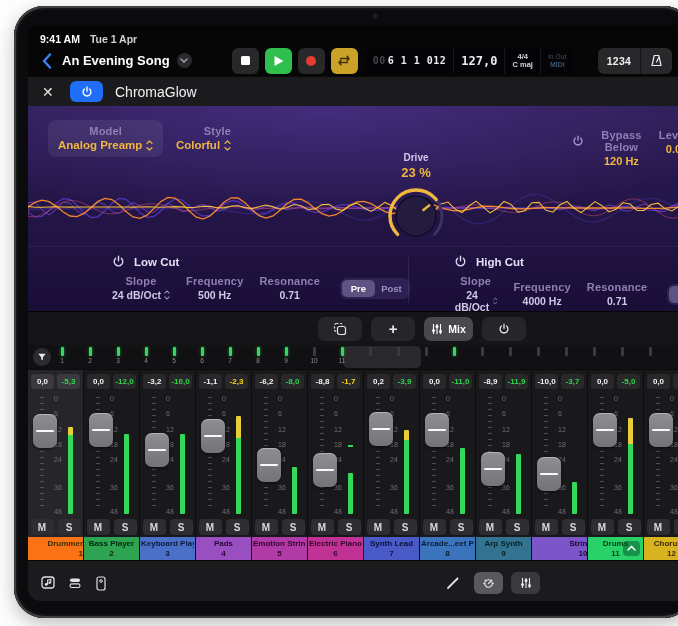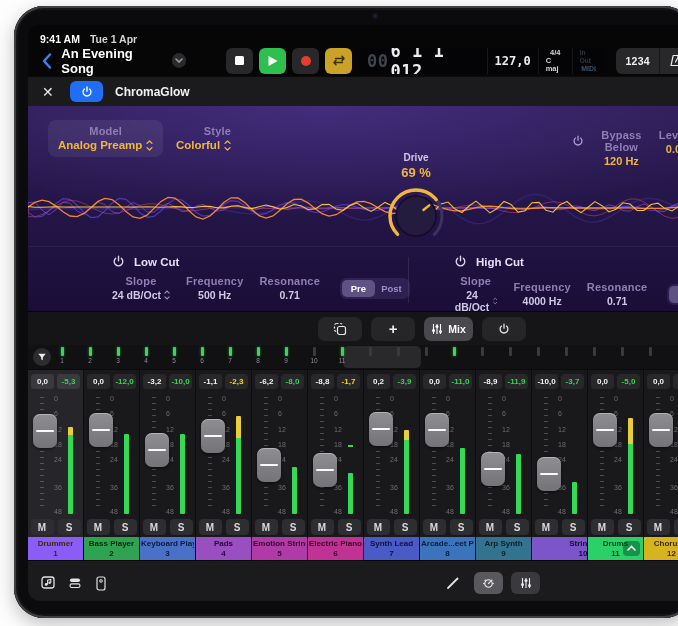--- a/index.html
+++ b/index.html
@@ -20,38 +20,38 @@
   .transport{display:flex;gap:6px;margin-left:40px;}
   .tbtn{width:27px;height:26px;border-radius:6px;background:#28282b;display:flex;align-items:center;justify-content:center;}
   .tbtn.play{background:#2fbf4f;}
   .tbtn.cycle{background:#c9a227;}
   .stop-glyph{width:9px;height:9px;background:#fff;border-radius:1.5px;}
   .rec-glyph{width:10px;height:10px;background:#e53b30;border-radius:50%;}
   .lcd{display:flex;align-items:center;height:26px;background:#040406;border-radius:6px;margin-left:8px;overflow:hidden;}
   .lcd .seg{height:100%;display:flex;align-items:center;justify-content:center;border-right:1px solid rgba(255,255,255,.08);padding:0 7px;}
   .lcd .seg:last-child{border-right:none;}
   .lcd .dim{color:#41454e;}
-  .pos{font-size:17px;font-weight:700;color:#ececef;letter-spacing:.5px;font-family:"DejaVu Sans Mono",monospace;}
+  .pos{font-size:10px;font-weight:700;color:#ececef;letter-spacing:.5px;font-family:"DejaVu Sans Mono",monospace;}
   .tempo{font-size:12px;font-weight:700;color:#ececef;font-family:"DejaVu Sans Mono",monospace;}
   .sig{display:flex;flex-direction:column;align-items:center;line-height:8px;}
   .sig .a{font-size:7.5px;font-weight:700;color:#d6d6da;}
   .sig .b{font-size:7.5px;font-weight:700;color:#d6d6da;}
   .io{display:flex;flex-direction:column;align-items:center;line-height:8px;}
   .io .a{font-size:6.5px;font-weight:700;color:#33373f;}
   .io .b{font-size:7px;font-weight:700;color:#3c546c;}
-  .countpill{display:flex;margin-left:12px;border-radius:6px;overflow:hidden;}
+  .countpill{display:flex;margin-left:24px;border-radius:6px;overflow:hidden;}
   .countpill .cseg{height:26px;background:#28282b;display:flex;align-items:center;justify-content:center;padding:0 9px;}
   .countpill .cseg+.cseg{border-left:1px solid #161618;}
   .count-label{font-size:10.5px;font-weight:700;color:#f0f0f2;letter-spacing:.3px;}
 
   
   .plugin-header{height:29px;background:#1b1b1e;display:flex;align-items:center;padding-left:14px;border-top:1px solid #0a0a0a;}
   .close-x{font-size:14px;color:#e8e8ea;width:18px;cursor:pointer;}
   .pwr-btn{width:33px;height:21px;border-radius:6px;background:#1f6ef5;display:flex;align-items:center;justify-content:center;margin-left:10px;}
-  .plugin-name{font-size:12px;font-weight:700;color:#f2f2f4;margin-left:12px;text-align:right;}
+  .plugin-name{font-size:14px;font-weight:400;color:#f2f2f4;margin-left:12px;text-align:right;}
 
   
   .panel{position:relative;height:205px;overflow:hidden;
     background:radial-gradient(120% 95% at 45% 0%, rgba(122,82,226,.30), rgba(0,0,0,0) 58%),
                linear-gradient(180deg,#2c1d52 0%,#251649 45%,#1a0e38 100%);}
   .waves{position:absolute;left:0;top:66px;width:650px;height:74px;}
   .modelbox{position:absolute;left:20px;top:14px;background:rgba(255,255,255,.07);border-radius:8px;padding:5px 10px 6px;text-align:center;}
   .plabel{font-size:11px;font-weight:600;color:#8f7fb5;letter-spacing:.2px;}
   .pvalue{font-size:11.5px;font-weight:700;color:#f0b73c;margin-top:2px;display:flex;align-items:center;gap:4px;justify-content:center;}
   .styleblock{position:absolute;left:148px;top:19px;text-align:right;}
@@ -257,21 +257,21 @@
         <div class="levelblock">
           <div class="plabel">Level</div>
           <div class="pvalue" style="font-size:11px">
                 <span>0.0</span>
               </div>
         </div>
       </div>
 
       <div class="driveblock">
         <div class="drive-label">Drive</div>
-        <div class="drive-value">69 %</div>
+        <div class="drive-value">23 %</div>
         <div class="knobwrap">
           <svg id="driveknob" width="64" height="64" viewBox="0 0 64 64" style="margin:0 auto">
             <circle cx="32" cy="32" r="26" fill="none" stroke="#3c3160" stroke-width="3" pathLength="100" stroke-dasharray="75 25" transform="rotate(135 32 32)" stroke-linecap="round"></circle>
             <circle id="drivearc" cx="32" cy="32" r="26" fill="none" stroke="#f0b73c" stroke-width="3.4" pathLength="100" transform="rotate(135 32 32)" stroke-linecap="round" stroke-dasharray="51.74999999999999 48.25000000000001"></circle>
             <circle cx="32" cy="32" r="20" fill="#241c3e" stroke="#120c28" stroke-width="1.5"></circle>
             <line id="driveneedle" stroke="#f0b73c" stroke-width="2.4" stroke-linecap="round" x1="39.41408886971412" y1="26.060194764810788" x2="45.26731692475158" y2="21.37087484229299"></line>
           </svg>
         </div>
       </div>
 
@@ -498,21 +498,21 @@
                 <span style="top: 76%;">36</span>
                 <span style="top: 95%;">48</span>
               </div>
               <div class="meter" style="height: 87px; background: linear-gradient(rgb(232, 207, 58) 0px, rgb(232, 207, 58) 8px, rgb(53, 217, 90) 8px, rgb(53, 217, 90) 100%);"></div>
               <div class="handle" style="top: calc(31% - 17px);"></div>
             </div>
             <div class="msrow">
               <div class="msbtn">M</div>
               <div class="msbtn">S</div>
             </div>
-            <div class="tracklabel" style="background: #8b5cf6; color: rgb(60, 44, 0);">
+            <div class="tracklabel" style="background: #f97316; color: rgb(60, 44, 0); align-items: flex-end;">
               <div class="tname">Drummer</div>
               <div class="tnum">1</div>
             </div>
           </div>
           <div class="strip">
             <div class="vals">
               <div class="vbox v-white">0,0</div>
               <div class="vbox v-green">-12,0</div>
             </div>
             <div class="faderzone">

